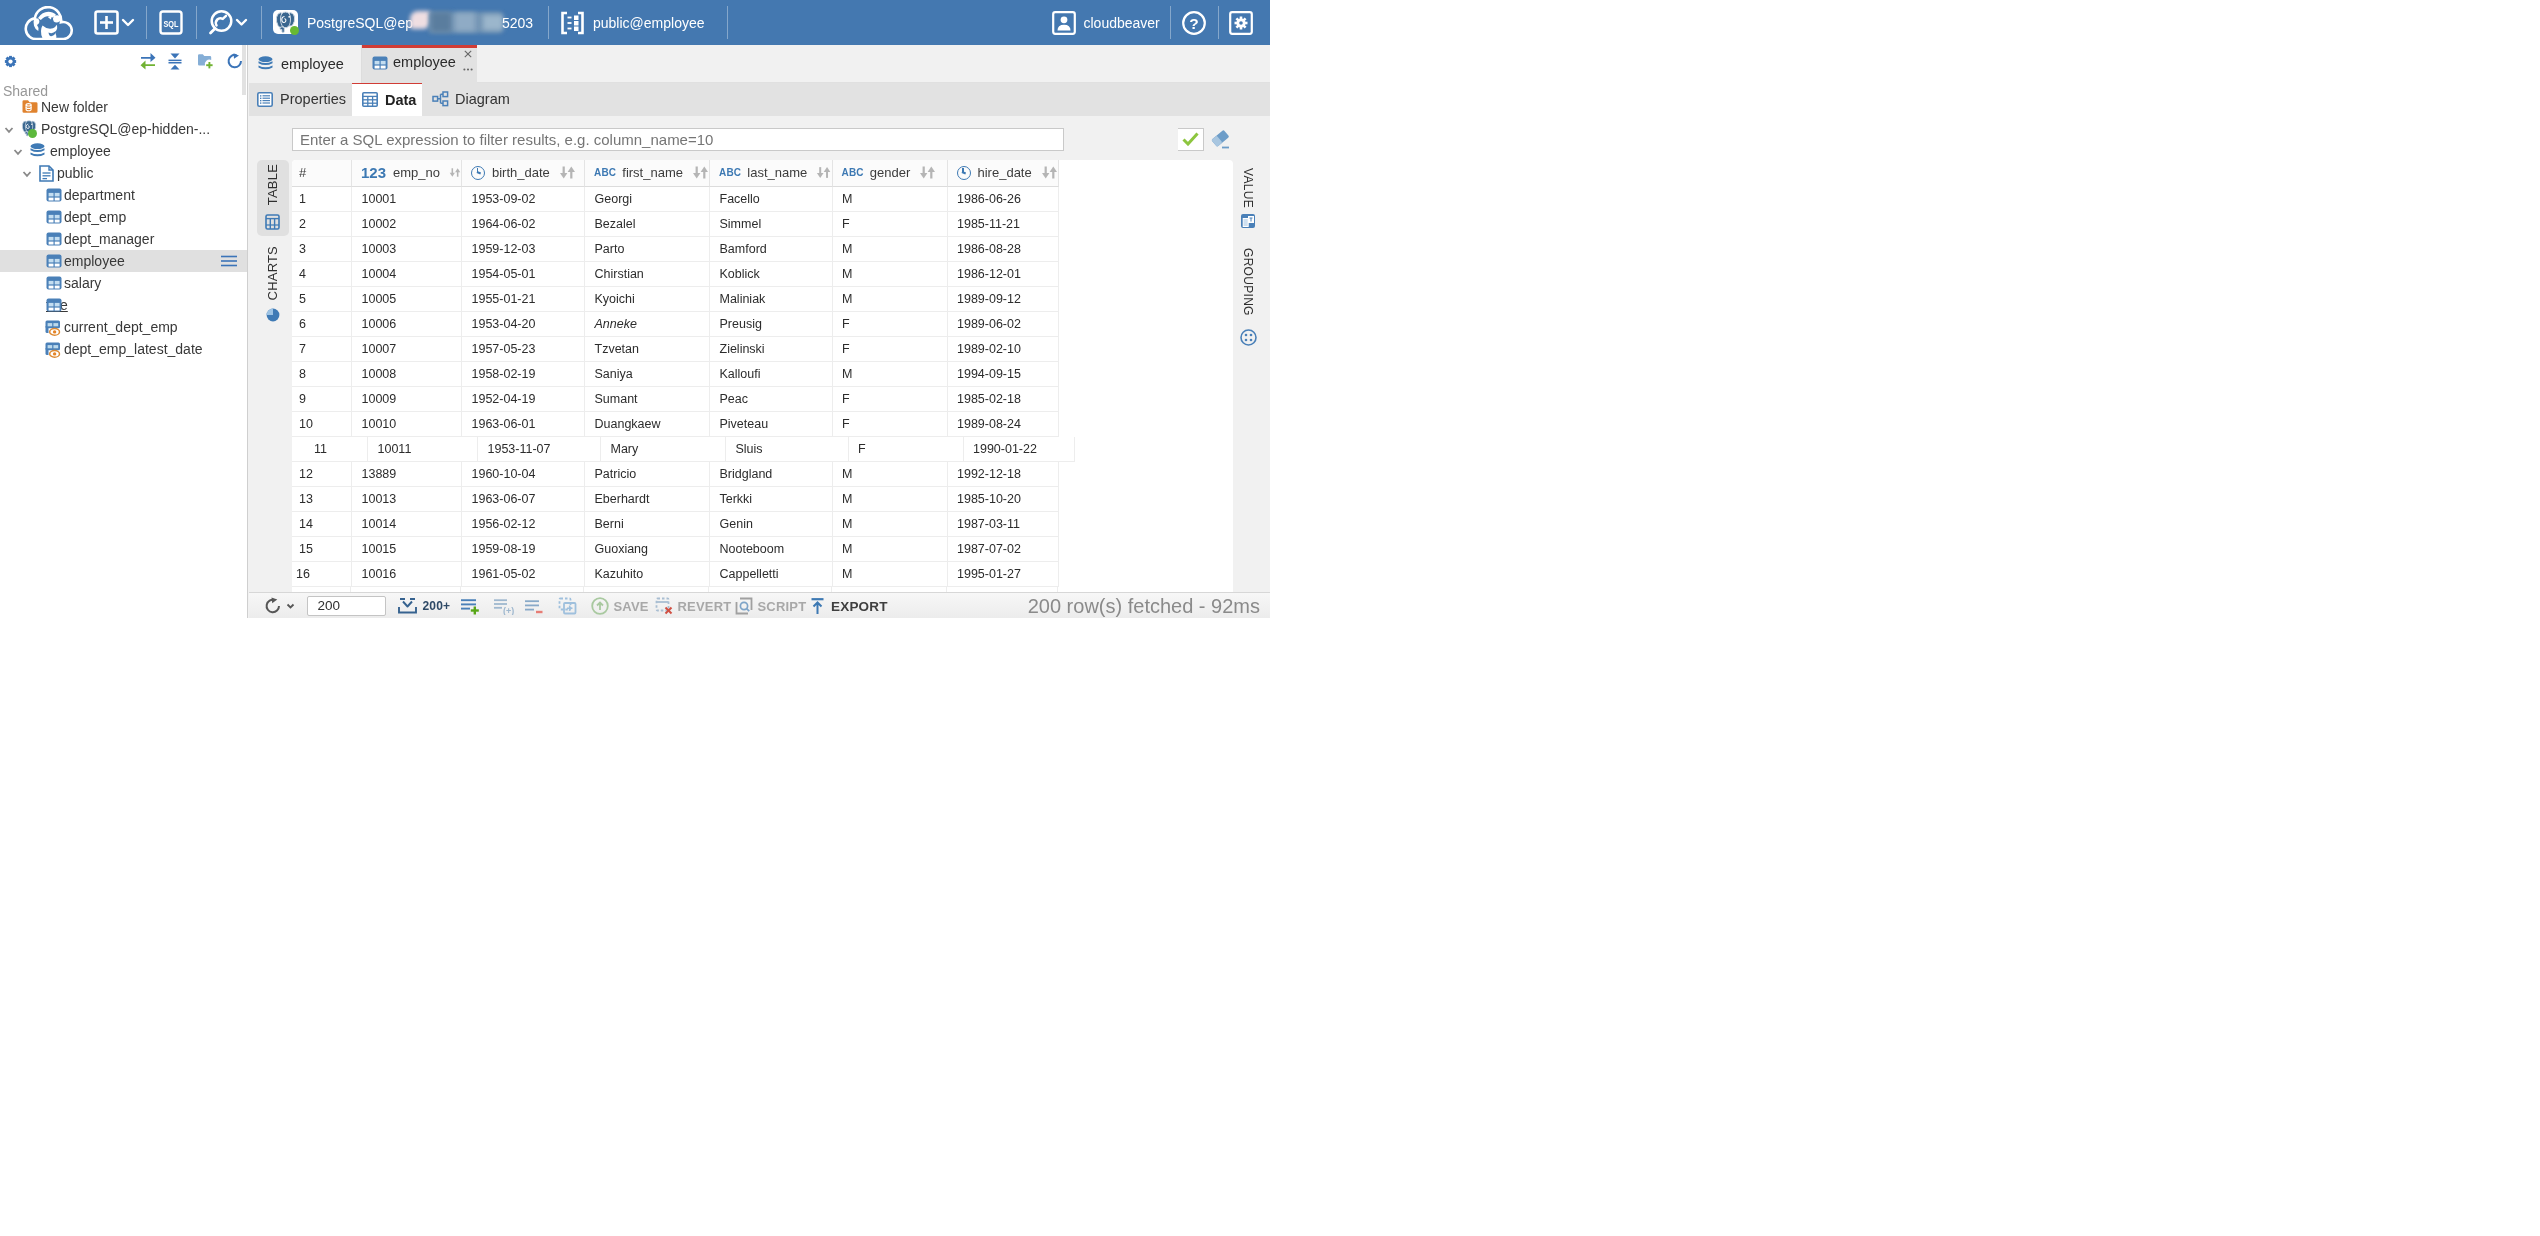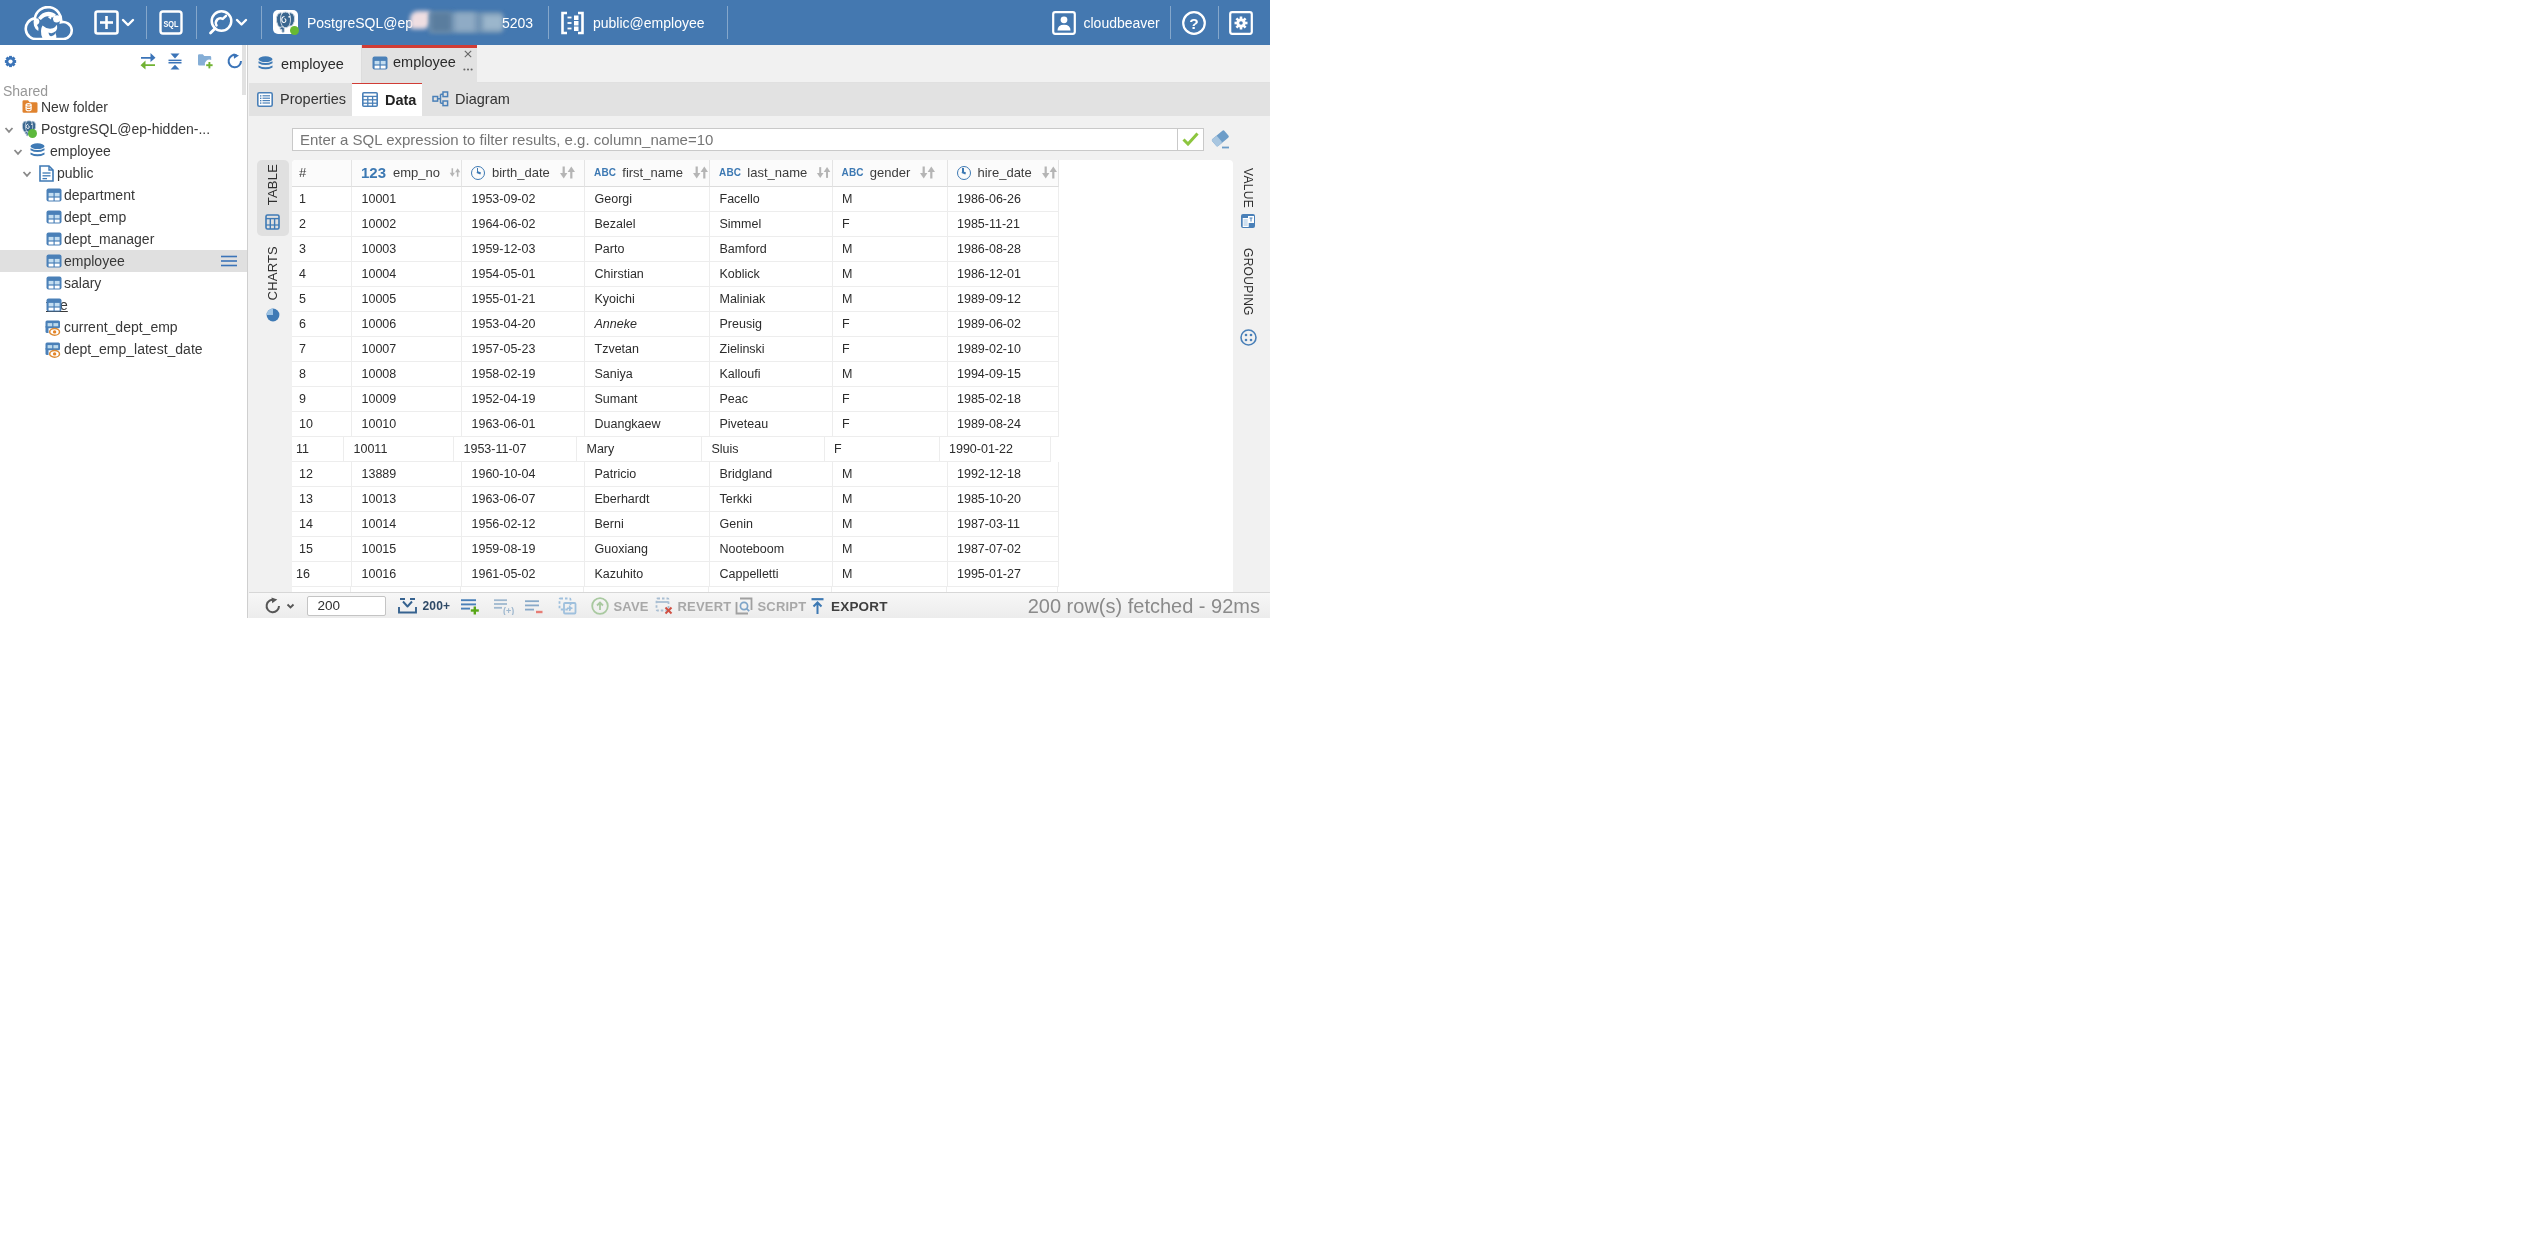--- a/index.html
+++ b/index.html
@@ -34,21 +34,21 @@
 .closex { position:absolute; right:5px; top:4.5px; width:8px; height:8px; }
 .dots { position:absolute; right:4px; top:23px; }
 
 
 .subtabs { position:absolute; left:0; top:38px; width:100%; height:32.5px; background:#e2e2e2; }
 .stab { position:absolute; top:0; height:32.5px; display:flex; align-items:center; font-size:14.5px; color:#333; }
 .stab.active { background:#fff; border-top:1.5px solid #d13c35; font-weight:bold; color:#222; }
 
 
 .filterrow { position:absolute; left:0; top:70.5px; width:100%; height:89.5px; background:#f1f1f1; }
-.filterbox { position:absolute; left:43px; top:12px; width:886px; height:23px; background:#fff; border:1px solid #c9c9c9; display:flex; align-items:center; }
+.filterbox { position:absolute; left:43px; top:12px; width:772px; height:23px; background:#fff; border:1px solid #c9c9c9; display:flex; align-items:center; }
 .filterbox input { border:none; outline:none; width:100%; font-family:"Liberation Sans",sans-serif; font-size:15px; color:#7d7d7d; padding-left:7px; background:transparent; }
 .checkbtn { position:absolute; left:929px; top:12px; width:26px; height:23px; background:#fff; border:1px solid #c9c9c9; border-left:none; display:flex; align-items:center; justify-content:center; }
 
 
 .leftstrip { position:absolute; left:0; top:110px; width:43px; height:100%; }
 .ltab { position:absolute; left:7.5px; width:32.5px; border-radius:5px; display:flex; flex-direction:column; align-items:center; }
 .ltab.active { background:#e0e0e0; }
 .vtextup { writing-mode:vertical-rl; transform:rotate(180deg); font-size:13px; color:#2f2f2f; letter-spacing:0.2px; }
 .vtextdown { writing-mode:vertical-rl; font-size:12px; color:#2f2f2f; letter-spacing:0.3px; }
 
@@ -688,21 +688,21 @@
 <div class="grow">
             <div class="gcell" style="width:60px;padding-left:7px;">10</div>
             <div class="gcell" style="width:110px;">10010</div>
             <div class="gcell" style="width:123px;">1963-06-01</div>
             <div class="gcell" style="width:125px;">Duangkaew</div>
             <div class="gcell" style="width:122.5px;">Piveteau</div>
             <div class="gcell" style="width:115px;">F</div>
             <div class="gcell" style="width:111.5px;">1989-08-24</div>
           </div>
 <div class="grow">
-            <div class="gcell" style="width:52px;padding-left:4px;">11</div>
+            <div class="gcell" style="width:76px;padding-left:22px;">11</div>
             <div class="gcell" style="width:110px;">10011</div>
             <div class="gcell" style="width:123px;">1953-11-07</div>
             <div class="gcell" style="width:125px;">Mary</div>
             <div class="gcell" style="width:122.5px;">Sluis</div>
             <div class="gcell" style="width:115px;">F</div>
             <div class="gcell" style="width:111.5px;">1990-01-22</div>
           </div>
 <div class="grow">
             <div class="gcell" style="width:60px;padding-left:7px;">12</div>
             <div class="gcell" style="width:110px;">13889</div>

